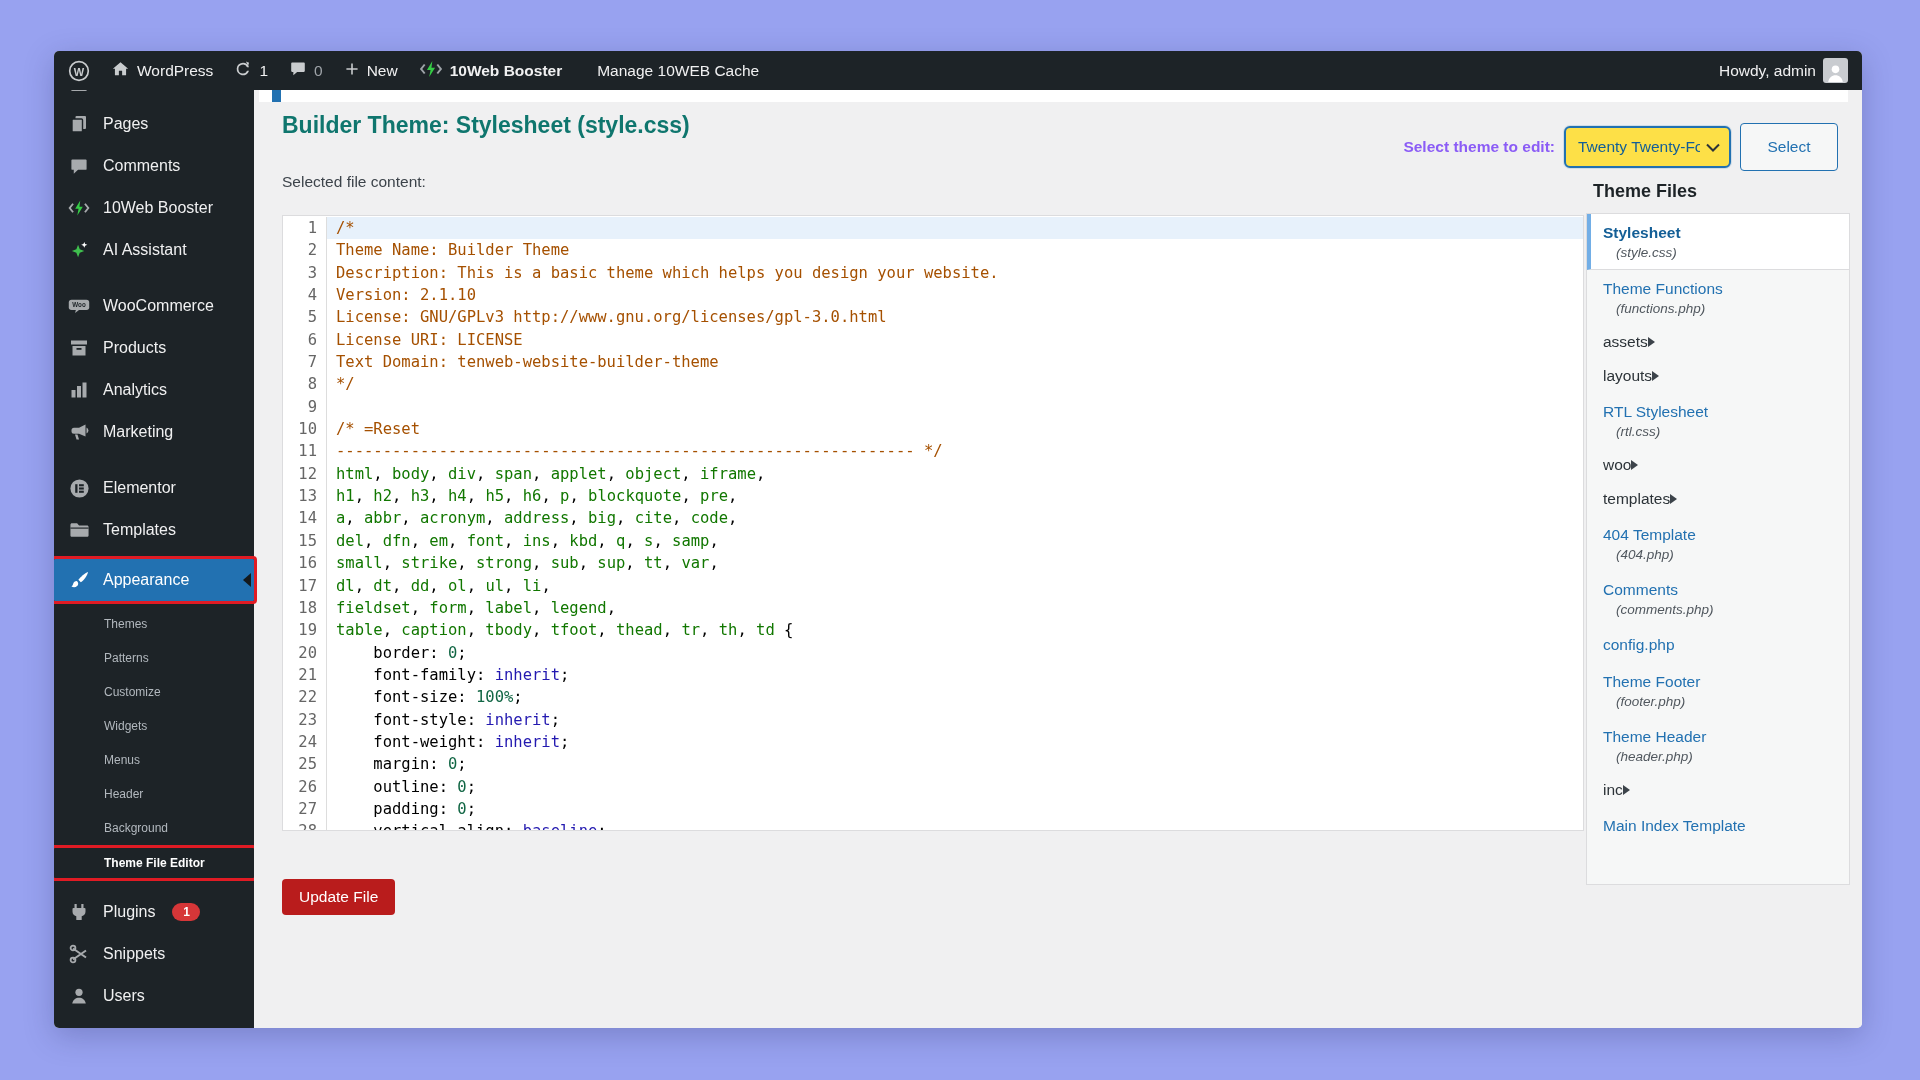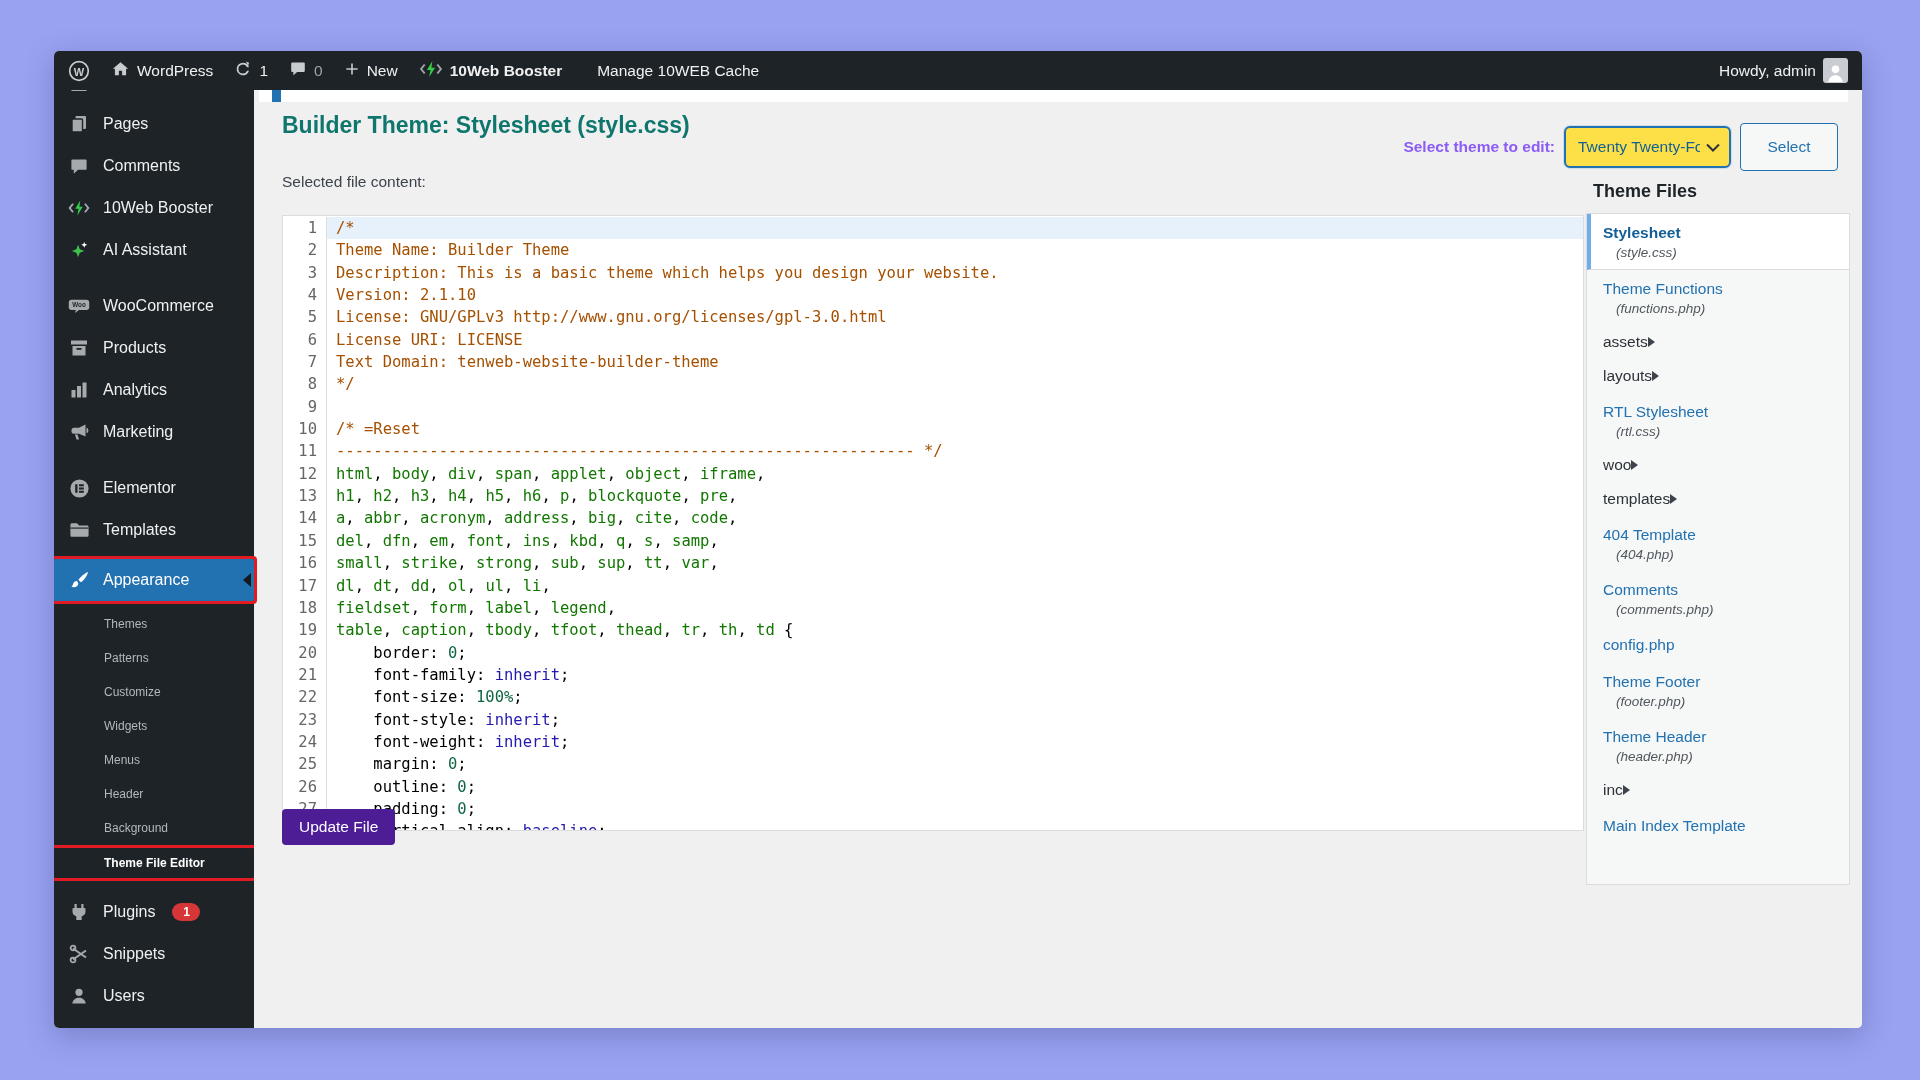--- a/index.html
+++ b/index.html
@@ -67,21 +67,21 @@
     font-family:"DejaVu Sans Mono", monospace;font-size:15.5px;padding-top:1px;}
   .cm-row{display:flex;height:22.35px;line-height:22.35px;}
   .cm-gutter{width:34px;text-align:right;padding-right:9px;color:#666;flex:none;user-select:none;}
   .cm-code{border-left:1px solid #ddd;padding-left:9px;flex:1;white-space:pre;color:#000;}
   .cm-code.hl{background:#e7f1fb;}
   .tk-c{color:#a55000;}
   .tk-t{color:#117700;}
   .tk-n{color:#116644;}
   .tk-a{color:#2319b0;}
   
-  .update-btn{position:absolute;left:28px;top:719px;height:36px;padding:0 17px;background:#4c1d95;
+  .update-btn{position:absolute;left:28px;top:789px;height:36px;padding:0 17px;background:#b91c1c;
     color:#fff;font-size:15.5px;border:none;border-radius:4px;cursor:pointer;font-family:inherit;}
   
   .tf-heading{position:absolute;left:1339px;top:91px;font-size:18px;font-weight:700;color:#1d2327;}
   .tf-card{position:absolute;left:1332px;top:123px;width:264px;height:672px;background:#f6f7f7;
     border:1px solid #dcdcde;box-sizing:border-box;overflow:hidden;}
   .tf-item{padding:8px 12px 7px 16px;cursor:pointer;}
   .tf-item.selected{background:#fff;border-left:4px solid #72aee6;border-bottom:1px solid #dcdcde;padding-left:12px;}
   .tf-name{font-size:15.5px;color:#2271b1;line-height:21px;}
   .tf-item.selected .tf-name{font-weight:700;color:#135e96;}
   .tf-file{font-size:13.5px;font-style:italic;color:#50575e;padding-left:13px;line-height:19px;}

